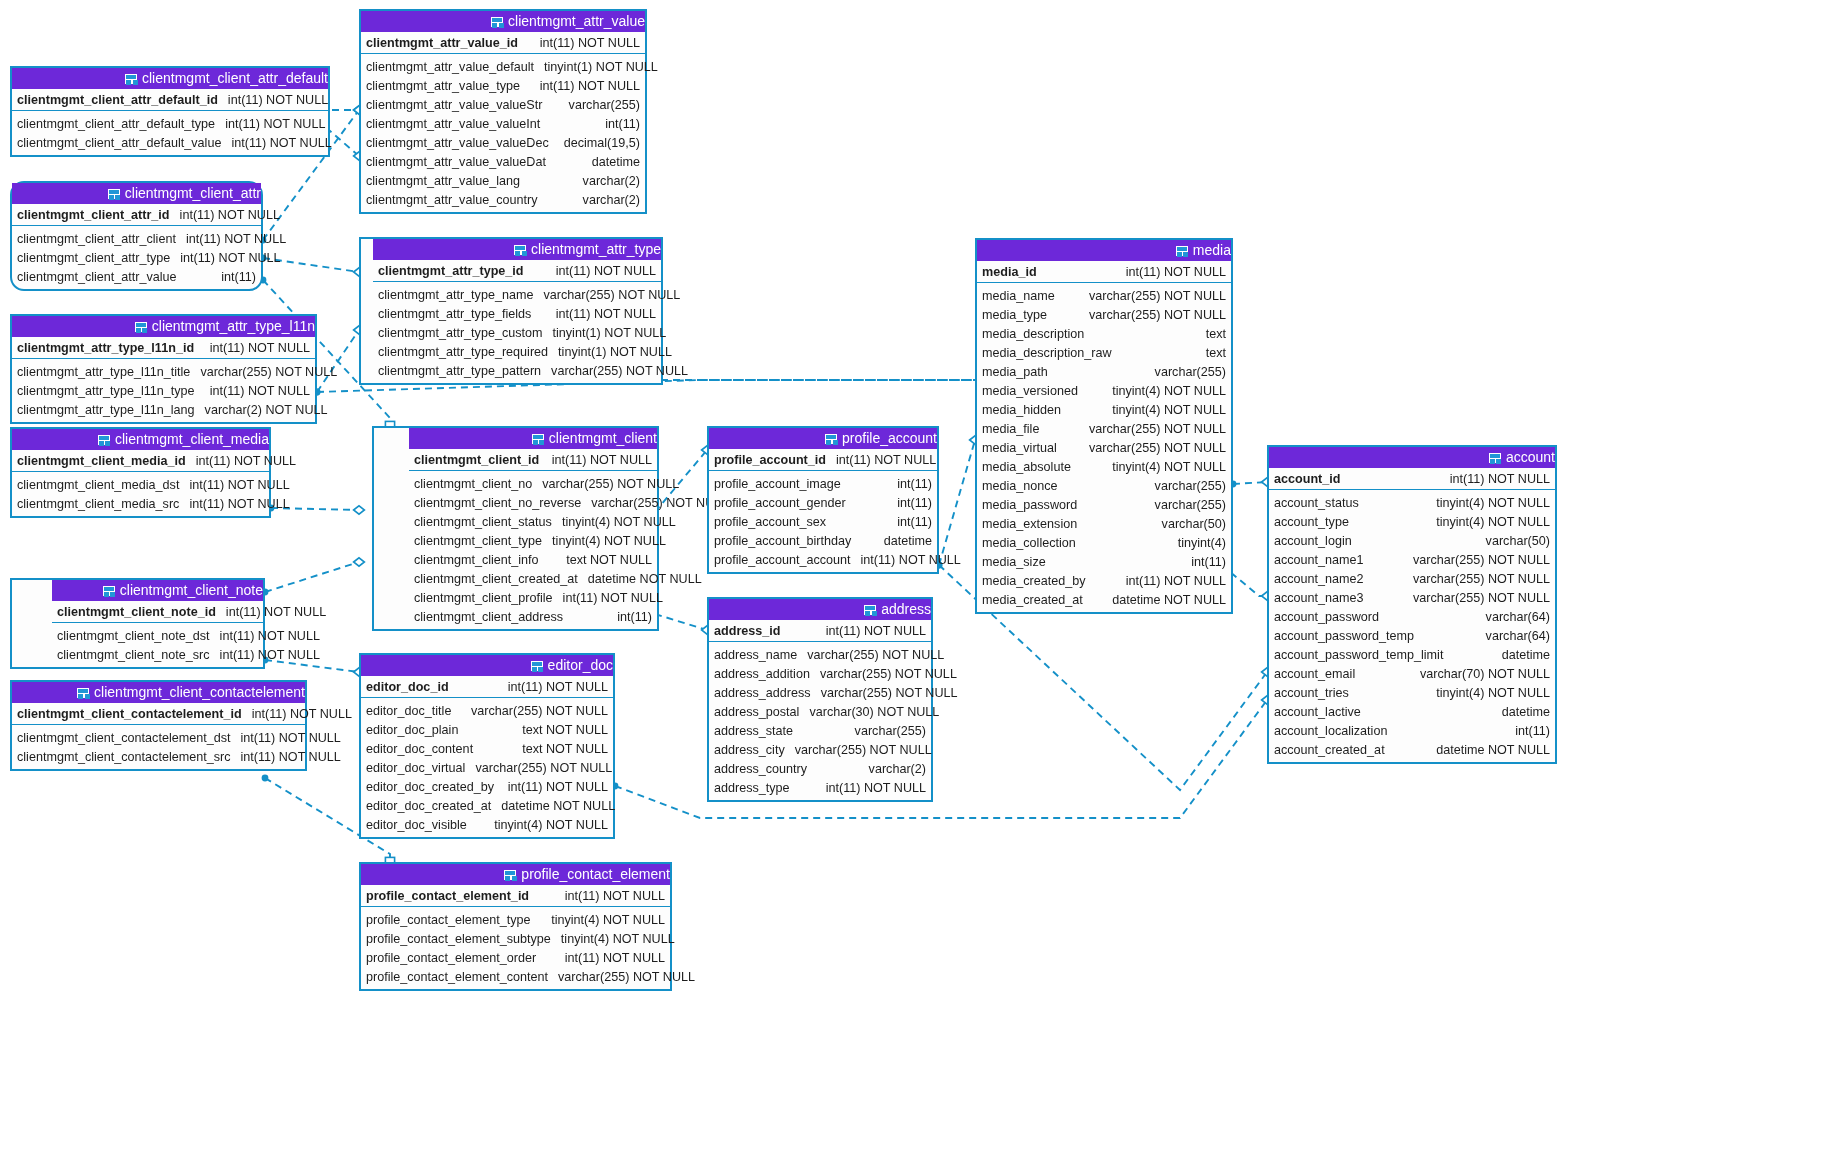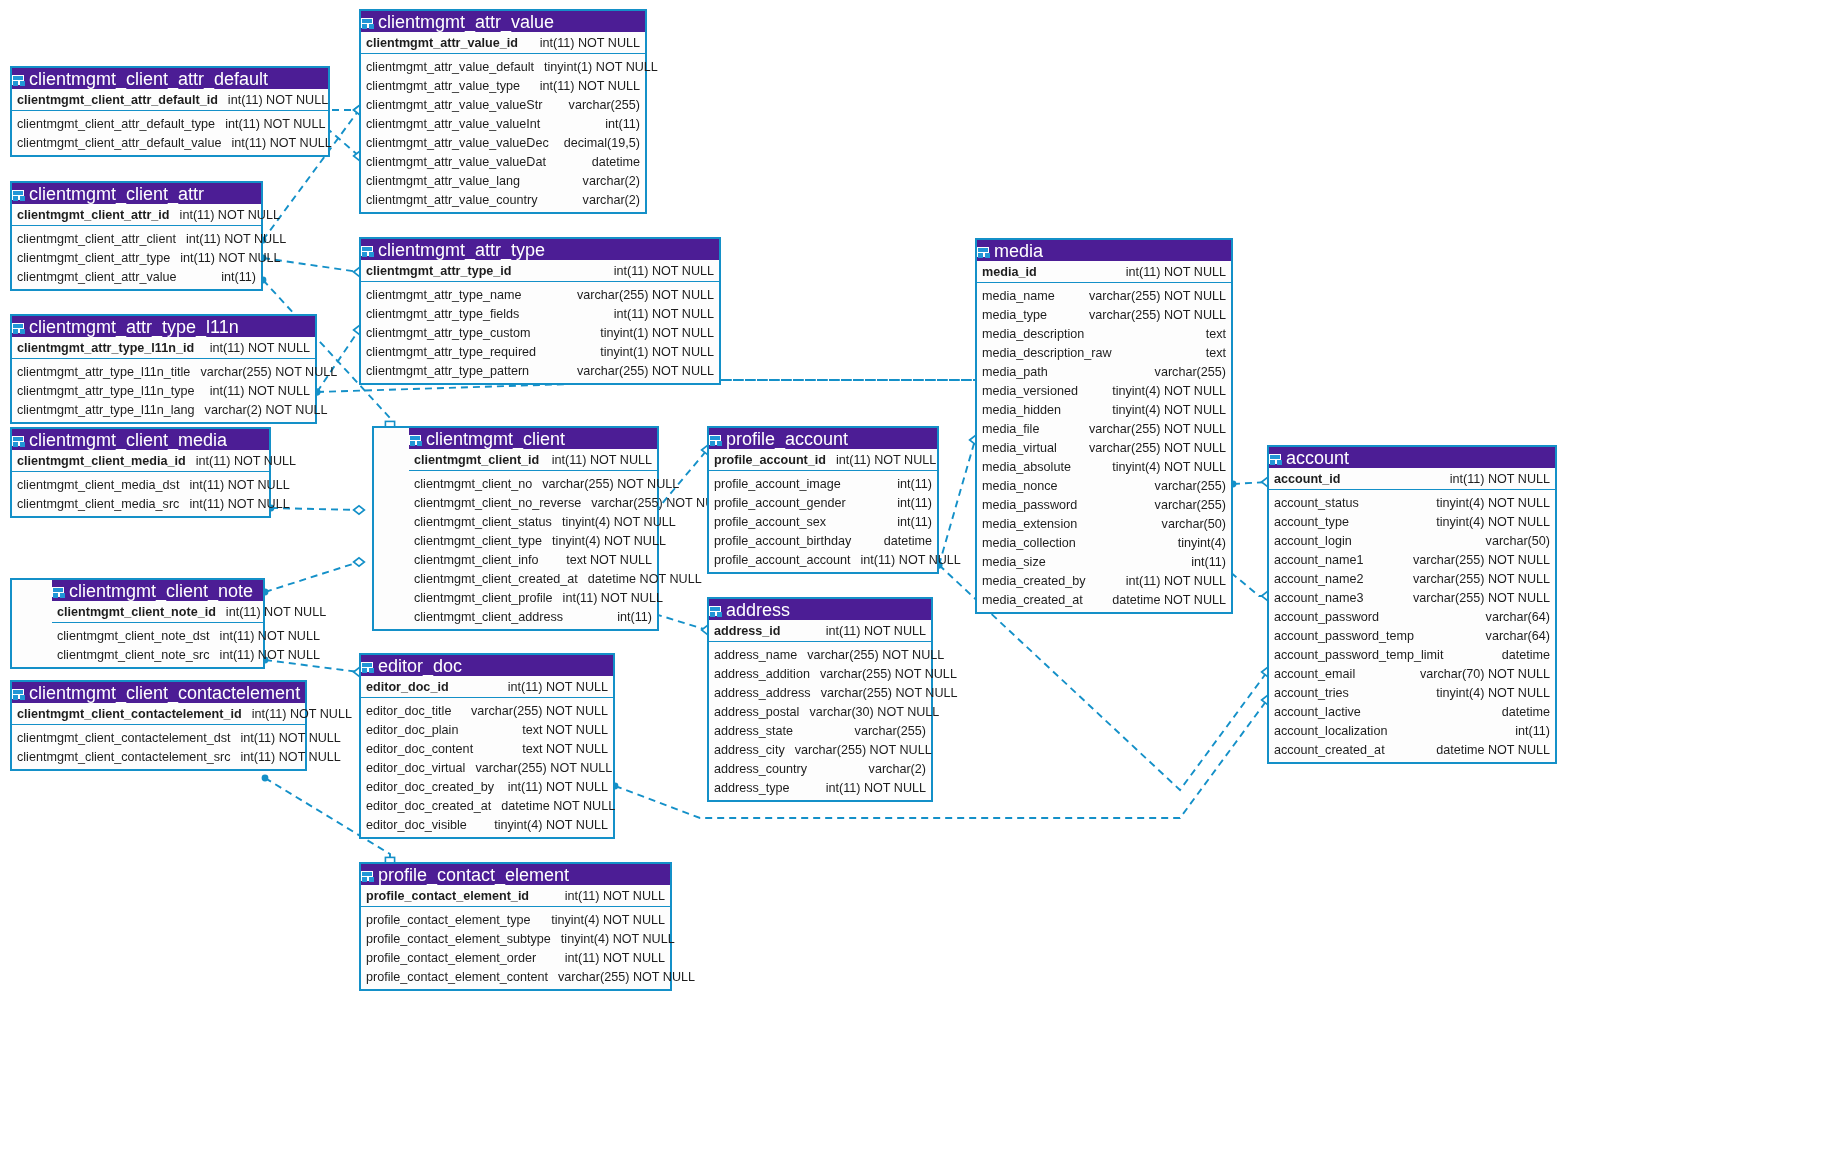--- a/index.html
+++ b/index.html
@@ -14,26 +14,26 @@
 
   .tbl{
     position:absolute;
     box-sizing:border-box;
     border:2px solid #1490c8;
     background:#fdfdfd;
     font-size:12.6px;
     color:#1d1d1d;
   }
   .tbl-hd{
-    background:#4c1d95;
+    background:#6d28d9;
     color:#ffffff;
     height:21px;
     line-height:21px;
-    text-align:left;
-    font-size:18px;
+    text-align:right;
+    font-size:14px;
     white-space:nowrap;
     position:relative;
     overflow:hidden;
   }
   .hd-inner{display:inline-flex;align-items:center;gap:5px;line-height:1;}
   .tblicon{
     display:inline-block;width:12px;height:10px;position:relative;top:1px;
     background:#ffffff;border:1px solid #ffffff;box-sizing:border-box;
   }
   .tblicon i{position:absolute;display:block;background:#2196d6;}
@@ -174,21 +174,21 @@
         <div class="row">
           <span class="cn">clientmgmt_client_attr_default_type</span>
           <span class="ct">int(11) NOT NULL</span>
         </div>
         <div class="row">
           <span class="cn">clientmgmt_client_attr_default_value</span>
           <span class="ct">int(11) NOT NULL</span>
         </div>
       </div>
     </div>
-    <div class="tbl" style="left: 10px; top: 181px; width: 253px;">
+    <div class="tbl" style="left: 10px; top: 181px; width: 253px; border-radius: 14px;">
       <div class="tbl-hd"><span class="hd-inner">
           <span class="tblicon">
             <i class="r1"></i>
             <i class="c1"></i>
             <i class="c2"></i>
           </span>
           <span>clientmgmt_client_attr</span>
         </span></div>
       <div class="pk">
         <span class="cn">clientmgmt_client_attr_id</span>
@@ -350,21 +350,21 @@
         <div class="row">
           <span class="cn">clientmgmt_attr_value_lang</span>
           <span class="ct">varchar(2)</span>
         </div>
         <div class="row">
           <span class="cn">clientmgmt_attr_value_country</span>
           <span class="ct">varchar(2)</span>
         </div>
       </div>
     </div>
-    <div class="tbl" style="left: 359px; top: 237px; width: 362px;">
+    <div class="tbl" style="left: 359px; top: 237px; width: 304px; padding-left: 12px;">
       <div class="tbl-hd"><span class="hd-inner">
           <span class="tblicon">
             <i class="r1"></i>
             <i class="c1"></i>
             <i class="c2"></i>
           </span>
           <span>clientmgmt_attr_type</span>
         </span></div>
       <div class="pk">
         <span class="cn">clientmgmt_attr_type_id</span>

